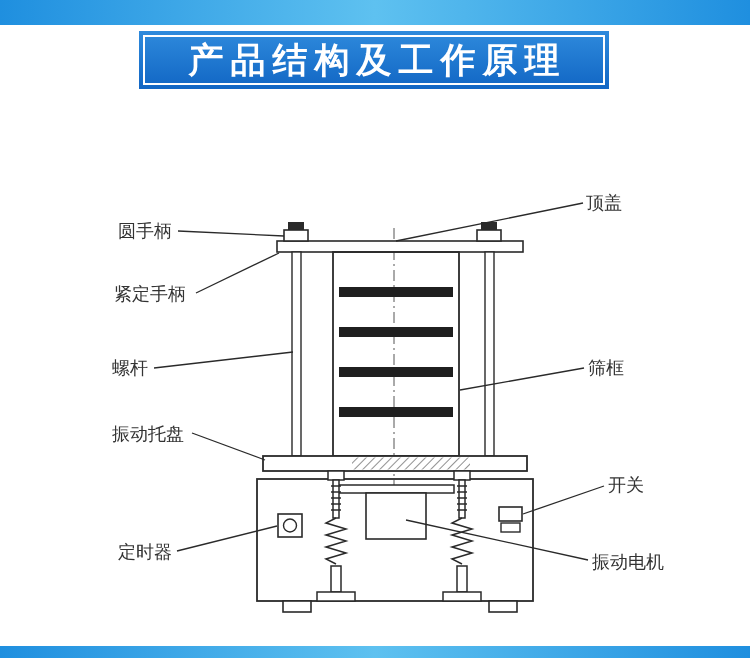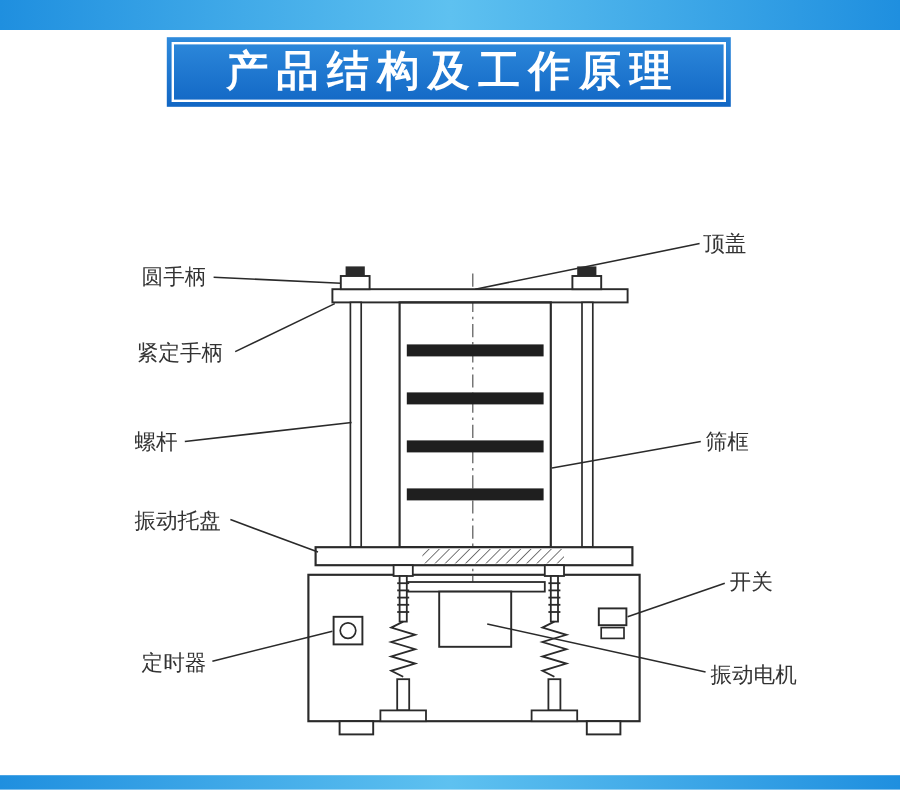--- a/index.html
+++ b/index.html
@@ -21,21 +21,21 @@
     background: linear-gradient(90deg, #1f8fdf 0%, #5ec1f0 50%, #1f8fdf 100%);
   }
   .banner {
     position: absolute; left: 139px; top: 31px;
     width: 470px; height: 58px;
     background: linear-gradient(180deg, #2e8adc, #1166c4);
   }
   .banner-inner {
     position: absolute; inset: 4px;
     border: 2px solid #ffffff;
-    display: flex; align-items: flex-end; justify-content: center;
+    display: flex; align-items: flex-start; justify-content: center;
   }
   .banner-title {
     color: #ffffff;
     font-size: 35px;
     font-weight: bold;
     letter-spacing: 7px;
     white-space: nowrap;
     text-indent: 7px;
   }
   .diagram-svg { position: absolute; left: 0; top: 0; }

